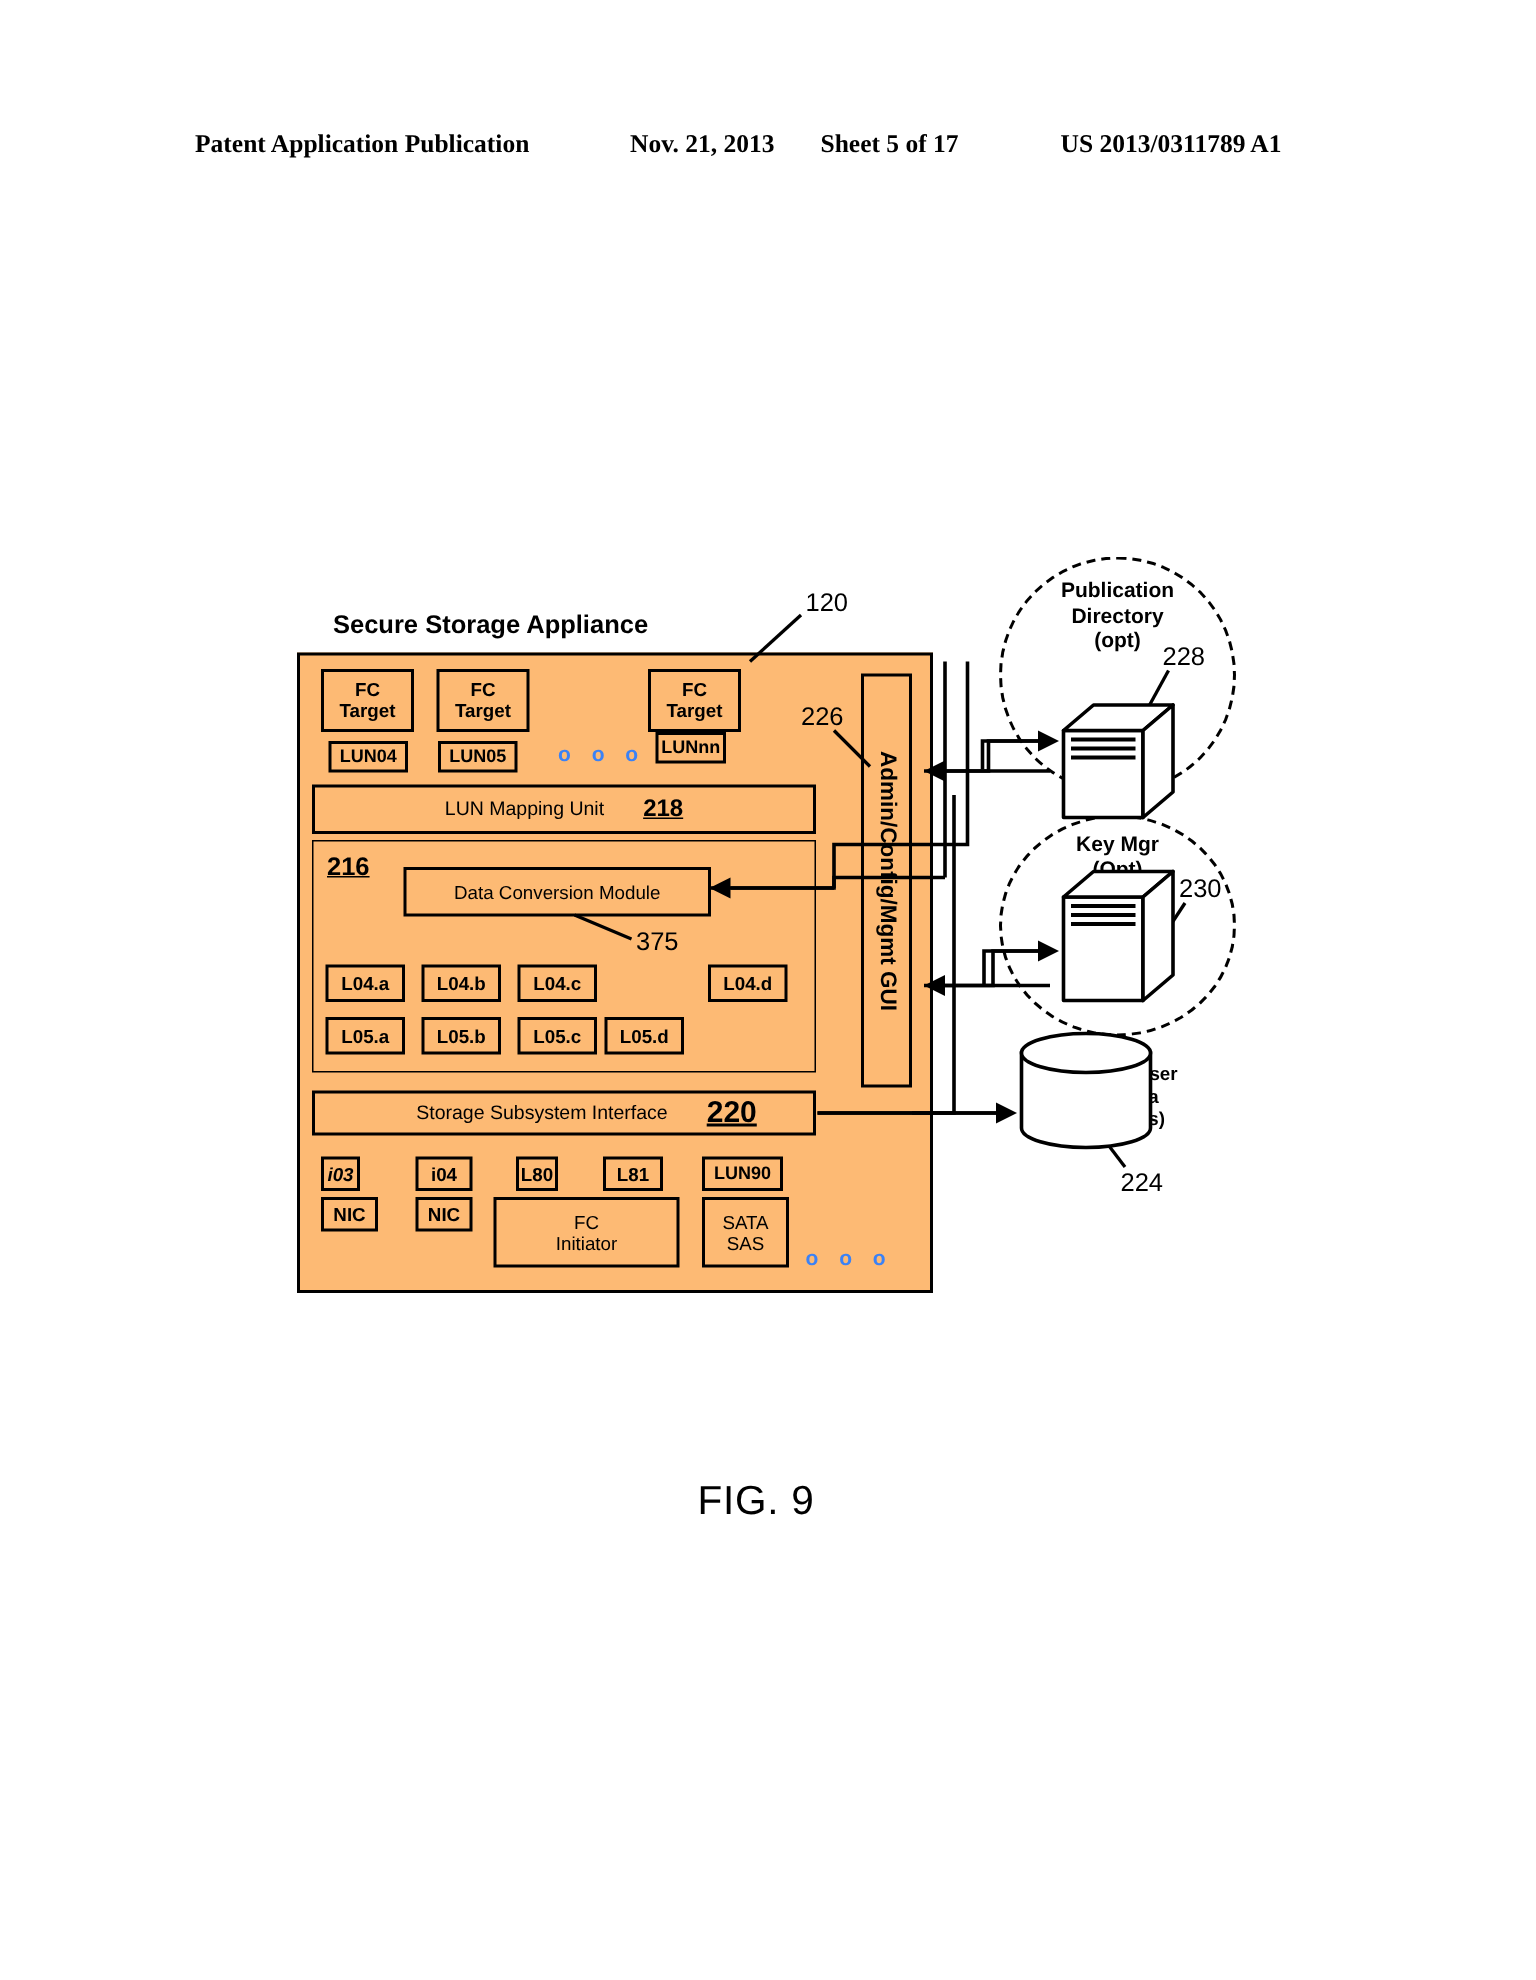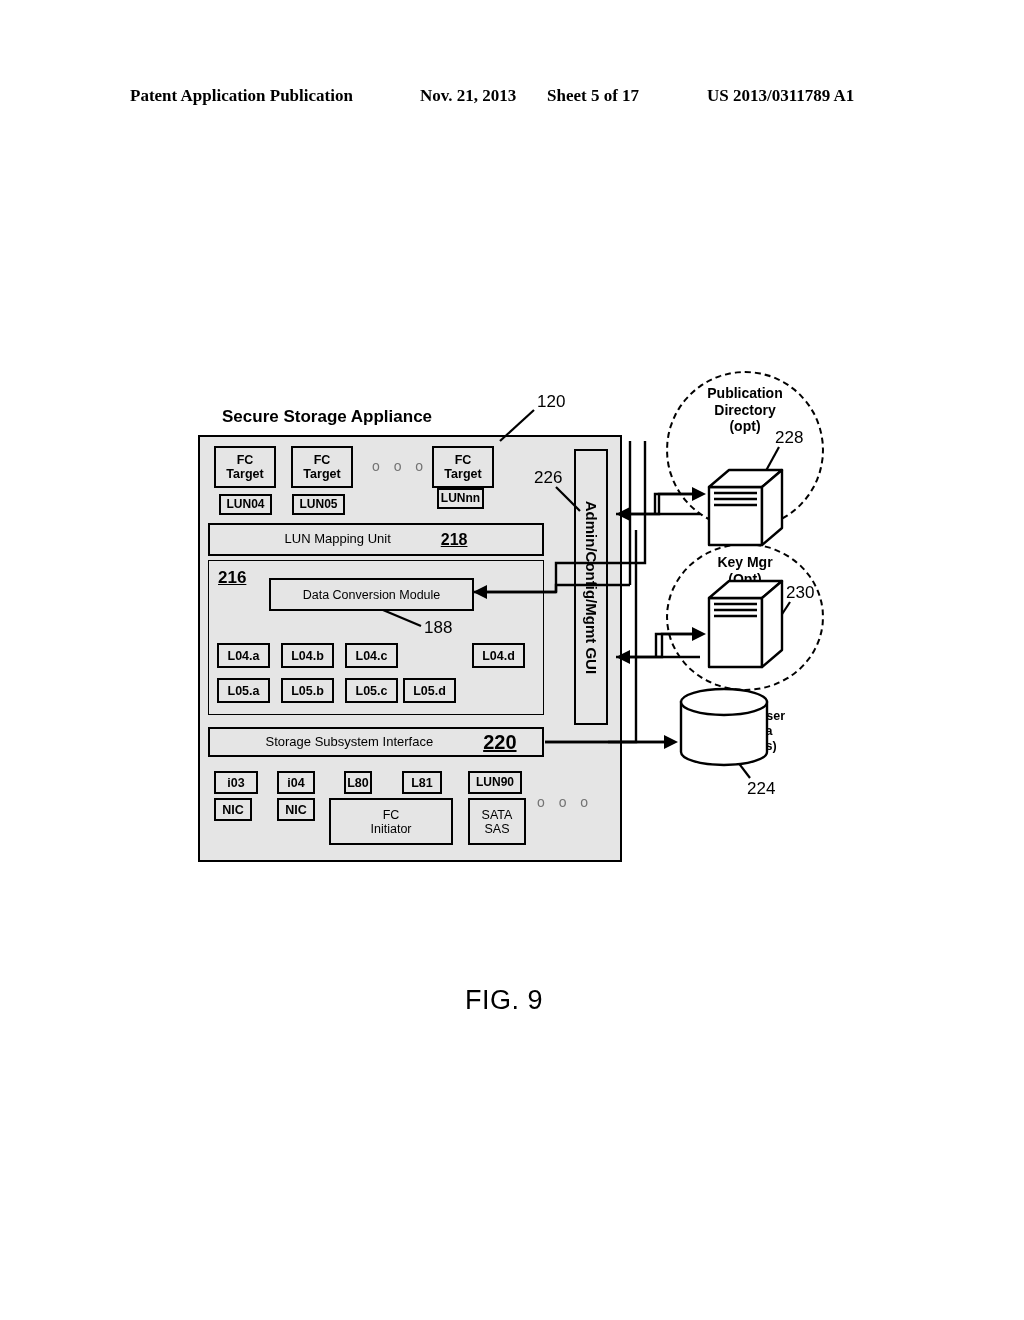--- a/index.html
+++ b/index.html
@@ -12,33 +12,33 @@
   #hdr .seg{position:absolute;font-family:"Liberation Serif", serif;
             font-weight:bold;font-size:17px;white-space:nowrap;top:0;}
   #hdr .s1{left:130px;}
   #hdr .s2{left:420px;}
   #hdr .s3{left:547px;}
   #hdr .s4{left:707px;}
 
   
   #figcap{position:absolute;left:465px;top:985px;font-size:27px;
           letter-spacing:.5px;white-space:nowrap;}
-  .bx{position:absolute;border:2px solid #000;background:#e5e5e5;
+  .bx{position:absolute;border:2px solid #000;background:#fdba74;
       box-sizing:border-box;display:flex;align-items:center;
       justify-content:center;text-align:center;font-weight:bold;
       font-size:12.5px;line-height:1.12;}
-  .plain{font-weight:normal;gap:12px;}
+  .plain{font-weight:normal;}
   .lbl{position:absolute;font-size:17px;font-weight:normal;
        white-space:nowrap;}
   .ref{position:absolute;font-size:17px;white-space:nowrap;}
   .uline{text-decoration:underline;font-weight:bold;}
   .rot{transform:rotate(90deg);transform-origin:center center;
        white-space:nowrap;}
   .ellip{position:absolute;font-size:14px;letter-spacing:5px;
-         font-weight:normal;color:#737373;}
+         font-weight:bold;color:#3b82f6;margin-top:36px;}
   .dashcirc{position:absolute;border:2.5px dashed #000;border-radius:50%;
             box-sizing:border-box;}
   .circlabel{position:absolute;text-align:center;font-weight:bold;
              font-size:14px;line-height:1.18;white-space:nowrap;}
   svg.ov{position:absolute;left:0;top:0;width:1024px;height:1320px;
          overflow:visible;pointer-events:none;}
 </style>
 </head>
 <body>
 
@@ -78,39 +78,39 @@
   <div class="bx plain" style="left:208px;top:523px;width:336px;height:33px;font-size:13px;">
     <span>LUN Mapping Unit</span>
     <span style="display:inline-block;width:26px;"></span>
     <span class="uline" style="font-size:16px;">218</span>
   </div>
 
   <div class="bx" style="left:208px;top:560px;width:336px;height:155px;border-width:1.5px;"></div>
   <div class="ref uline" style="left:218px;top:568px;font-size:17px;">216</div>
 
   <div class="bx plain" style="left:269px;top:578px;width:205px;height:33px;font-size:12.5px;">Data Conversion Module</div>
-  <div class="ref" style="left:424px;top:618px;">188</div>
+  <div class="ref" style="left:424px;top:618px;">375</div>
 
   <div class="bx" style="left:217px;top:643px;width:53px;height:25px;">L04.a</div>
   <div class="bx" style="left:281px;top:643px;width:53px;height:25px;">L04.b</div>
   <div class="bx" style="left:345px;top:643px;width:53px;height:25px;">L04.c</div>
   <div class="bx" style="left:472px;top:643px;width:53px;height:25px;">L04.d</div>
 
   <div class="bx" style="left:217px;top:678px;width:53px;height:25px;">L05.a</div>
   <div class="bx" style="left:281px;top:678px;width:53px;height:25px;">L05.b</div>
   <div class="bx" style="left:345px;top:678px;width:53px;height:25px;">L05.c</div>
   <div class="bx" style="left:403px;top:678px;width:53px;height:25px;">L05.d</div>
 
   <div class="bx plain" style="left:208px;top:727px;width:336px;height:30px;font-size:13px;padding-left:30px;">
     <span>Storage Subsystem Interface</span>
     <span style="display:inline-block;width:26px;"></span>
     <span class="uline" style="font-size:20px;">220</span>
   </div>
 
-  <div class="bx" style="left:214px;top:771px;width:44px;height:23px;">i03</div>
+  <div class="bx" style="left:214px;top:771px;width:26px;height:23px;font-style:italic;">i03</div>
   <div class="bx" style="left:277px;top:771px;width:38px;height:23px;">i04</div>
   <div class="bx" style="left:214px;top:798px;width:38px;height:23px;">NIC</div>
   <div class="bx" style="left:277px;top:798px;width:38px;height:23px;">NIC</div>
 
   <div class="bx" style="left:344px;top:771px;width:28px;height:23px;">L80</div>
   <div class="bx" style="left:402px;top:771px;width:40px;height:23px;">L81</div>
   <div class="bx" style="left:329px;top:798px;width:124px;height:47px;">
     <div><span class="plain">FC</span><br>
          <span class="plain">Initiator</span></div>
   </div>

